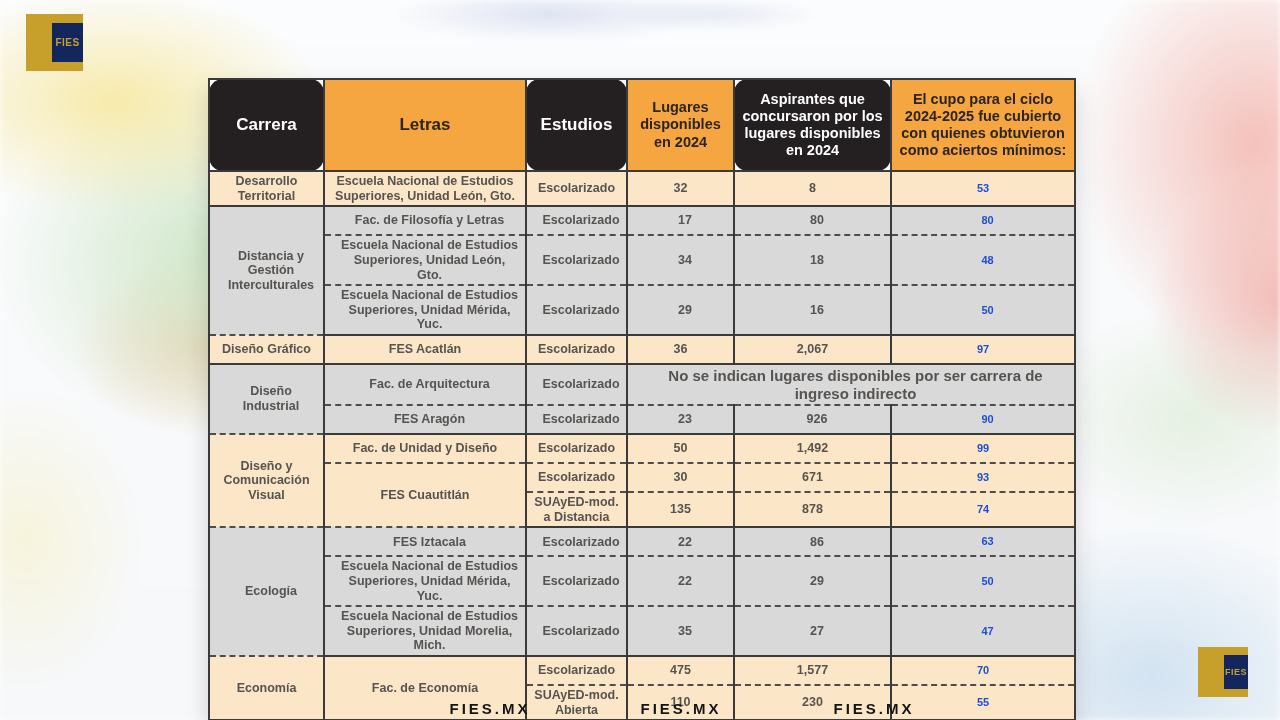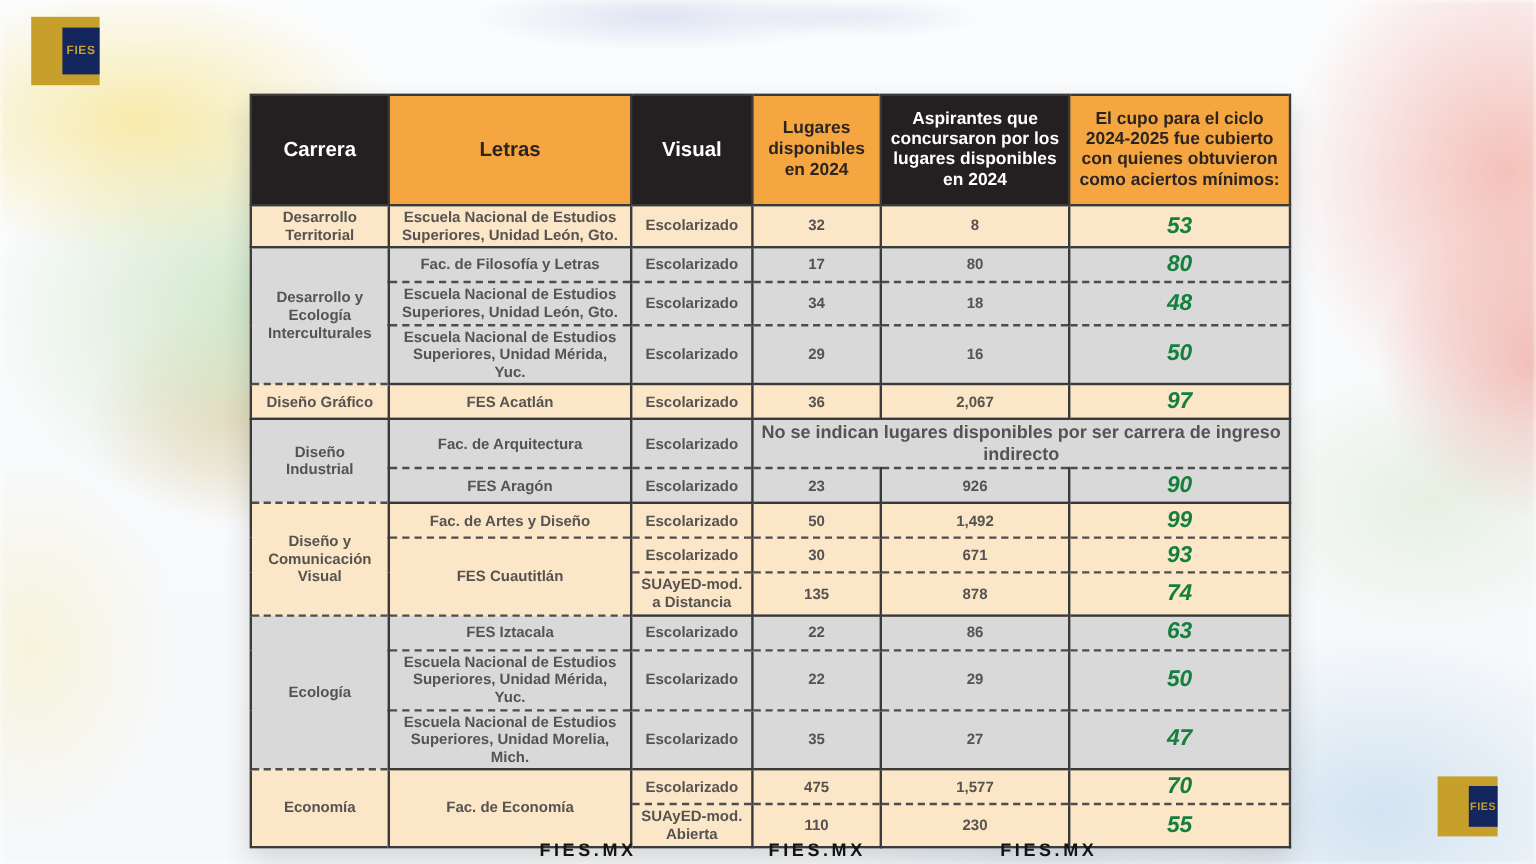--- a/index.html
+++ b/index.html
@@ -41,33 +41,33 @@
 
   
   .table-wrap { position:absolute; left:208px; top:78px; }
   table { border-collapse:collapse; width:866px; table-layout:fixed; background:#fff;
           border:2px solid #3a3a3a; box-shadow:0 10px 22px rgba(70,70,70,.20); }
   th, td { border-left:2px solid #3a3a3a; border-right:2px solid #3a3a3a; }
 
   thead tr { height:92px; }
   th { font-weight:bold; text-align:center; vertical-align:middle; padding:4px 5px;
        border-bottom:2px solid #3a3a3a; line-height:1.18; }
-  th.dark   { background:#241f20; color:#ffffff; }
+  th.dark   { background:#241f20; color:#ffffff;border-radius:14px; }
   th.orange { background:#f5a640; color:#2b2420; }
   th:nth-child(-n+3) { font-size:17px;margin-left:20px; }
   th:nth-child(n+4)  { font-size:14.5px; }
 
   tbody tr { height:29px; }
   td { font-size:12.5px; font-weight:bold; color:#565350; text-align:center;
        vertical-align:middle; padding:2px 6px; line-height:1.17;
        border-bottom:2px dashed #4d4d4d; }
   tr.group-end td { border-bottom:2px solid #3a3a3a; }
   tr.cream td { background:#fbe7c8; }
-  tr.gray  td { background:#d9d9d9; }
-  td.aciertos-cell { font-size:19px; color:#15803d;font-style:italic; }
+  tr.gray  td { background:#d9d9d9;padding-left:15px; }
+  td.aciertos-cell { font-size:11px; color:#1d4ed8; }
   td.note-cell { font-size:15px; }
 </style>
 </head>
 <body>
 
 <div class="bg"></div>
 
 <div class="logo logo-tl">
   <div class="logo-inner">FIES</div>
 </div>
@@ -82,37 +82,37 @@
         <col style="width:202px">
         <col style="width:101px">
       <col style="width:107px">
         <col style="width:157px">
         <col style="width:184px">
     </colgroup>
     <thead>
       <tr>
           <th class="dark">Carrera</th>
           <th class="orange">Letras</th>
-          <th class="dark">Visual</th>
+          <th class="dark">Estudios</th>
           <th class="orange">Lugares disponibles en 2024</th>
           <th class="dark">Aspirantes que concursaron por los lugares disponibles en 2024</th>
           <th class="orange">El cupo para el ciclo 2024-2025 fue cubierto con quienes obtuvieron como aciertos mínimos:</th>
         </tr>
     </thead>
     <tbody>
         <tr class="cream group-end">
           <td class="carrera-cell" rowspan="1">Desarrollo Territorial</td>
           <td class="plantel-cell">Escuela Nacional de Estudios Superiores, Unidad León, Gto.</td>
           <td class="sistema-cell">Escolarizado</td>
           <td class="lugares-cell">32</td>
           <td class="aspirantes-cell">8</td>
           <td class="aciertos-cell">53</td>
         </tr>
         <tr class="gray">
-          <td class="carrera-cell" rowspan="3">Desarrollo y Ecología Interculturales</td>
+          <td class="carrera-cell" rowspan="3">Distancia y Gestión Interculturales</td>
           <td class="plantel-cell">Fac. de Filosofía y Letras</td>
           <td class="sistema-cell">Escolarizado</td>
           <td class="lugares-cell">17</td>
           <td class="aspirantes-cell">80</td>
           <td class="aciertos-cell">80</td>
         </tr>
         <tr class="gray">
           <td class="plantel-cell">Escuela Nacional de Estudios Superiores, Unidad León, Gto.</td>
           <td class="sistema-cell">Escolarizado</td>
           <td class="lugares-cell">34</td>
@@ -142,21 +142,21 @@
         </tr>
         <tr class="gray group-end">
           <td class="plantel-cell">FES Aragón</td>
           <td class="sistema-cell">Escolarizado</td>
           <td class="lugares-cell">23</td>
           <td class="aspirantes-cell">926</td>
           <td class="aciertos-cell">90</td>
         </tr>
         <tr class="cream">
           <td class="carrera-cell" rowspan="3">Diseño y Comunicación Visual</td>
-          <td class="plantel-cell">Fac. de Artes y Diseño</td>
+          <td class="plantel-cell">Fac. de Unidad y Diseño</td>
           <td class="sistema-cell">Escolarizado</td>
           <td class="lugares-cell">50</td>
           <td class="aspirantes-cell">1,492</td>
           <td class="aciertos-cell">99</td>
         </tr>
         <tr class="cream">
           <td class="plantel-cell" rowspan="2">FES Cuautitlán</td>
           <td class="sistema-cell">Escolarizado</td>
           <td class="lugares-cell">30</td>
           <td class="aspirantes-cell">671</td>

